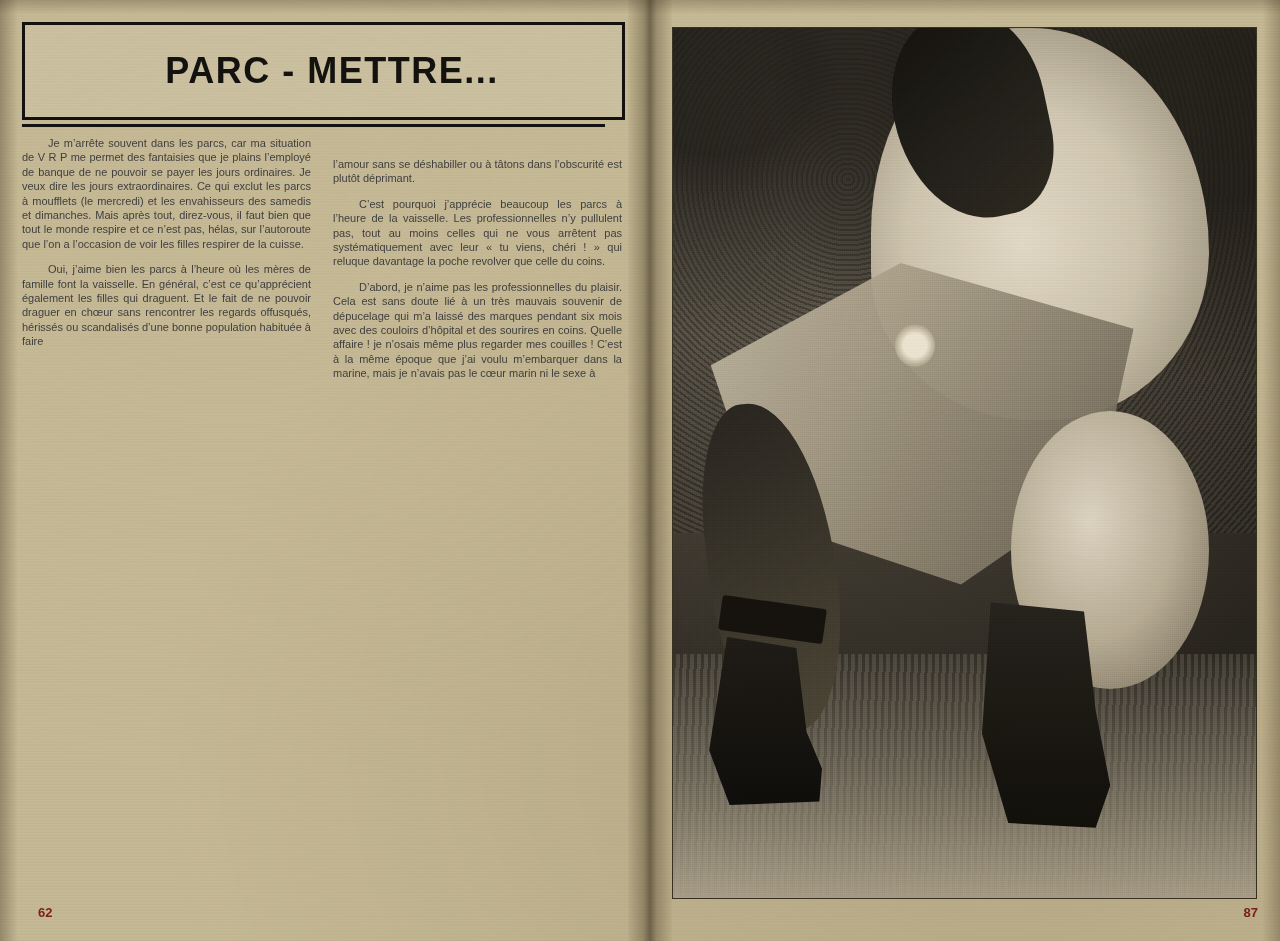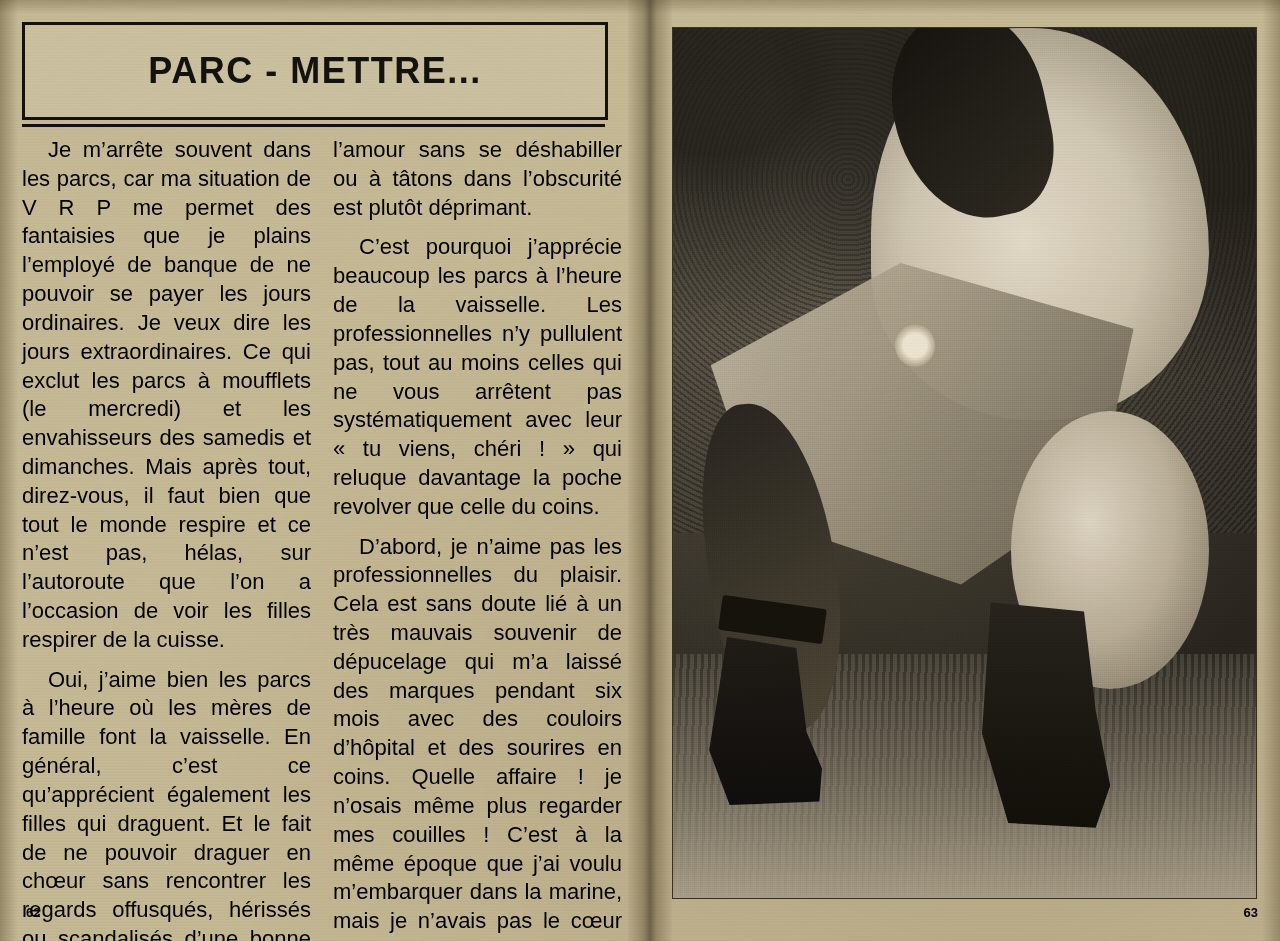--- a/index.html
+++ b/index.html
@@ -63,20 +63,21 @@
     position: absolute;
     left: 22px;
     top: 22px;
     width: 580px;
     height: 92px;
     border: 3px solid #141210;
     background: rgba(255,255,255,0.10);
     display: flex;
     align-items: center;
     justify-content: center;
+    padding-left: 17px;
   }
   .title-box h1 {
     margin: 0;
     font-size: 36px;
     font-weight: bold;
     letter-spacing: 1.5px;
     color: #14120f;
     font-family: "Liberation Sans", sans-serif;
   }
 
@@ -95,38 +96,39 @@
     top: 136px;
     width: 600px;
     display: flex;
     gap: 22px;
   }
   .col {
     width: 289px;
   }
   .col p {
     margin: 0 0 11px 0;
-    font-size: 22px;
+    font-size: 11px;
     line-height: 1.31;
-    color: #000000;
+    color: #404040;
     text-align: justify;
     text-align-last: left;
     text-indent: 26px;
     font-family: "Liberation Sans", sans-serif;
     font-weight: 500;
   }
-  .col p.noindent { text-indent: 0; }
+  .col p.noindent { text-indent: 0; margin-top: 21px; }
   .col p.spaced { margin-top: 2px; }
 
   .folio {
     position: absolute;
     font-size: 13px;
     font-weight: bold;
-    color: #000000;
+    color: #7f1d1d;
     font-family: "Liberation Sans", sans-serif;
+    margin-left: 12px;
   }
   .folio-left  { left: 26px;  top: 905px; }
   .folio-right { right: 22px; top: 905px; }
 
   
   .photo-frame {
     position: absolute;
     left: 22px;
     top: 27px;
     width: 583px;
@@ -301,21 +303,21 @@
         <div class="ph-flower"></div>
         <div class="ph-knee"></div>
         <div class="ph-legL"></div>
         <div class="ph-strap"></div>
         <div class="ph-bootL"></div>
         <div class="ph-bootR"></div>
         <div class="ph-grain"></div>
         <div class="ph-tone"></div>
       </div>
     </div>
-    <div class="folio folio-right">63</div>
+    <div class="folio folio-right">87</div>
   </div>
 
   <div class="gutter"></div>
   <div class="grain"></div>
   <div class="edge-shadow-left"></div>
   <div class="edge-shadow-right"></div>
   <div class="edge-shadow-top"></div>
 </div>
 
 </body></html>

